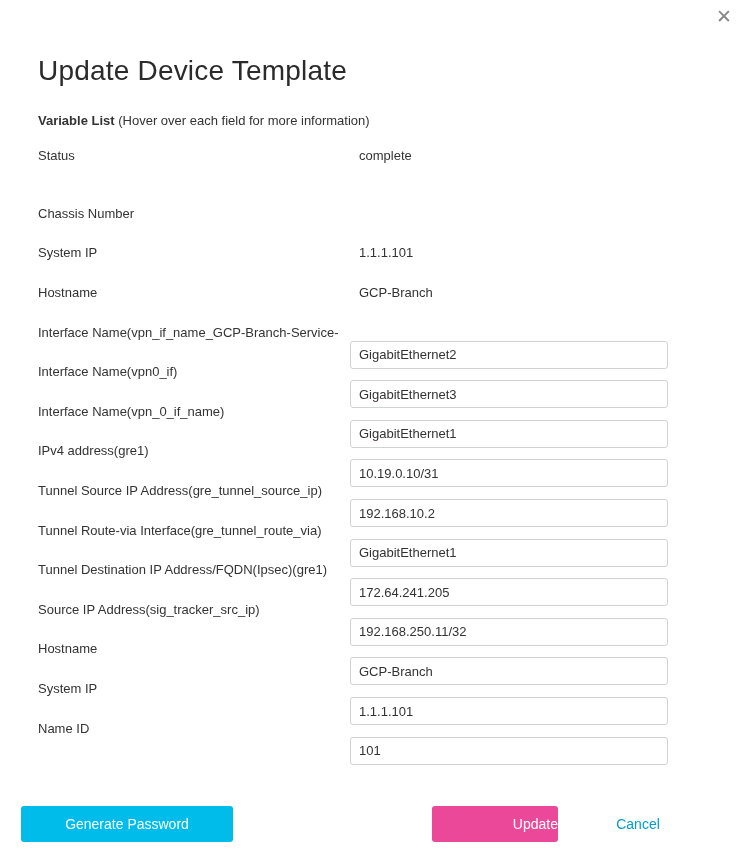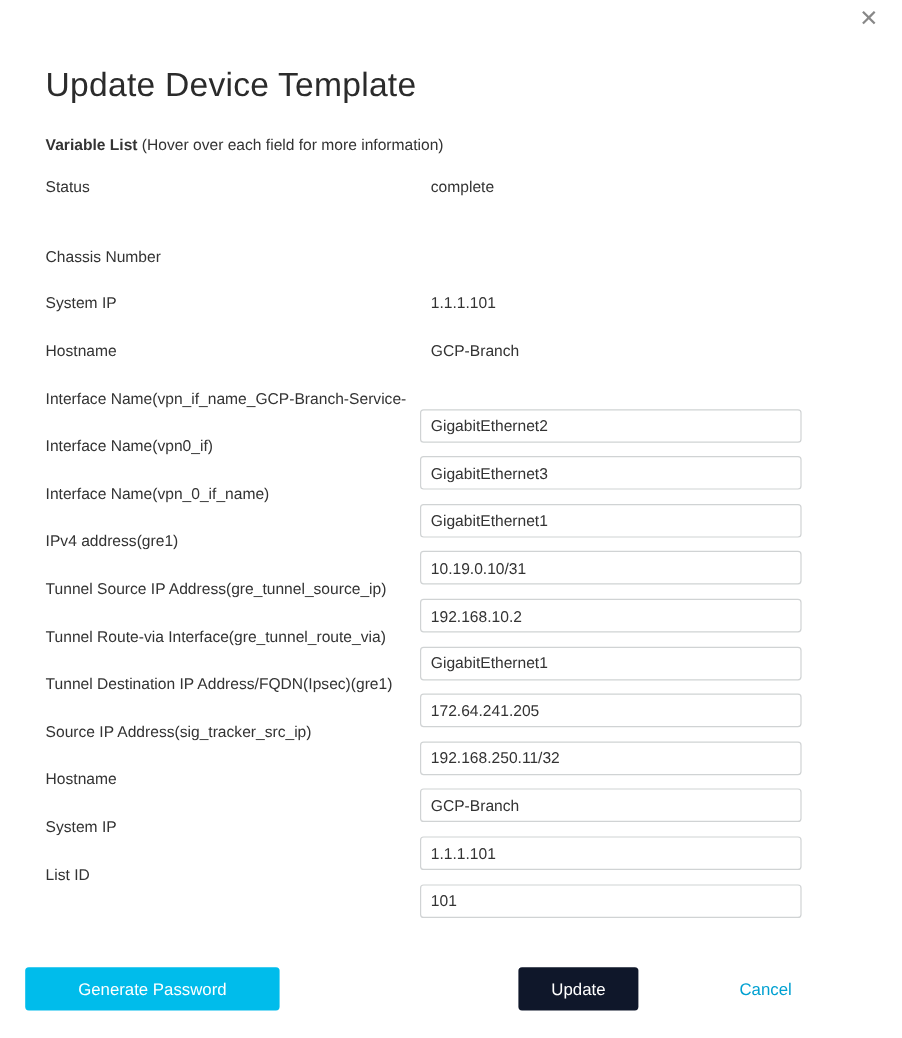--- a/index.html
+++ b/index.html
@@ -134,23 +134,24 @@
     left: 21px;
     top: 0;
     width: 212px;
     background: #00bceb;
     color: #ffffff;
   }
   .btn-update {
     position: absolute;
     left: 432px;
     top: 0;
-    width: 100px;
-    background: #0f172a;
+    width: 126px;
+    background: #ec4899;
     color: #ffffff;
+    text-align: right;
   }
   .btn-cancel {
     position: absolute;
     left: 592px;
     top: 0;
     width: 92px;
     background: transparent;
     color: #00a0d1;
   }
 </style>
@@ -219,21 +220,21 @@
       </div>
       <div class="row">
         <div class="label">Hostname</div>
         <input class="field" type="text" value="GCP-Branch" style="">
       </div>
       <div class="row">
         <div class="label">System IP</div>
         <input class="field" type="text" value="1.1.1.101" style="">
       </div>
       <div class="row">
-        <div class="label">List ID</div>
+        <div class="label">Name ID</div>
         <input class="field" type="text" value="101" style="">
       </div>
     </div>
 
   <div class="footer">
     <button class="btn btn-generate">Generate Password</button>
     <button class="btn btn-update">Update</button>
     <button class="btn btn-cancel">Cancel</button>
   </div>
 

